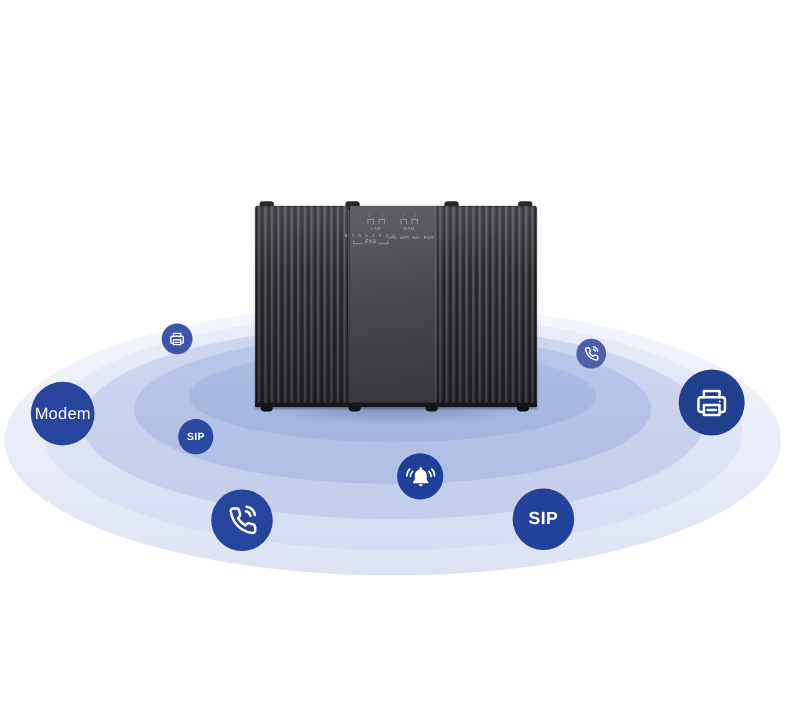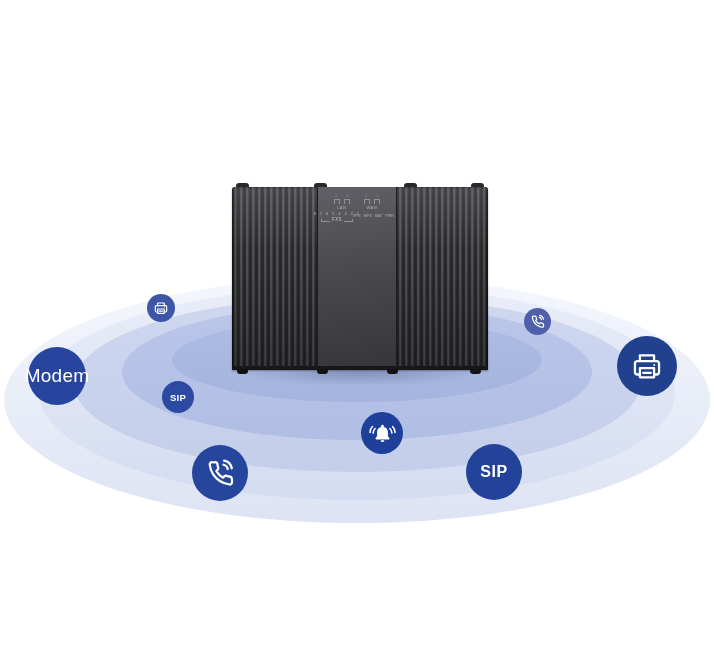--- a/index.html
+++ b/index.html
@@ -64,21 +64,21 @@
   .fxs-line.r { border-right:1px solid #8f9196; }
   .fxs-label { font-size:4.5px; line-height:5px; color:#c7c9cd; padding:0 2px; letter-spacing:.4px; }
   .led-row { position:absolute; right:2px; top:27px; display:flex; gap:3px; }
   .led-row span { font-size:3.8px; line-height:4px; color:#aeb0b6; }
 
   
   .node { position:absolute; border-radius:50%; display:flex; align-items:center;
           justify-content:center; color:#fff; }
   .n-printer-sm { left:147px; top:294px; width:28px; height:28px; --bg:#3d57a6; background:#3d57a6; }
   .n-modem      { left:28px;  top:347px; width:58px; height:58px; background:#27459e;
-                  font-size:19px; font-weight:400; letter-spacing:.2px; }
+                  font-size:15px; font-weight:400; letter-spacing:.2px; }
   .n-sip-sm     { left:162px; top:381px; width:32px; height:32px; background:#2c4aa1;
                   font-size:9.5px; font-weight:700; letter-spacing:.3px; }
   .n-phone-lg   { left:192px; top:445px; width:56px; height:56px; background:#26459d; }
   .n-bell       { left:361px; top:412px; width:42px; height:42px; background:#1e3f9a; }
   .n-sip-lg     { left:466px; top:444px; width:56px; height:56px; background:#23439b;
                   font-size:16px; font-weight:700; letter-spacing:.5px; }
   .n-phone-sm   { left:524px; top:308px; width:27px; height:27px; background:#4f5fa9; }
   .n-printer-lg { left:617px; top:336px; width:60px; height:60px; --bg:#21418f; background:#21418f; }
   .node svg { display:block; }
 </style>

